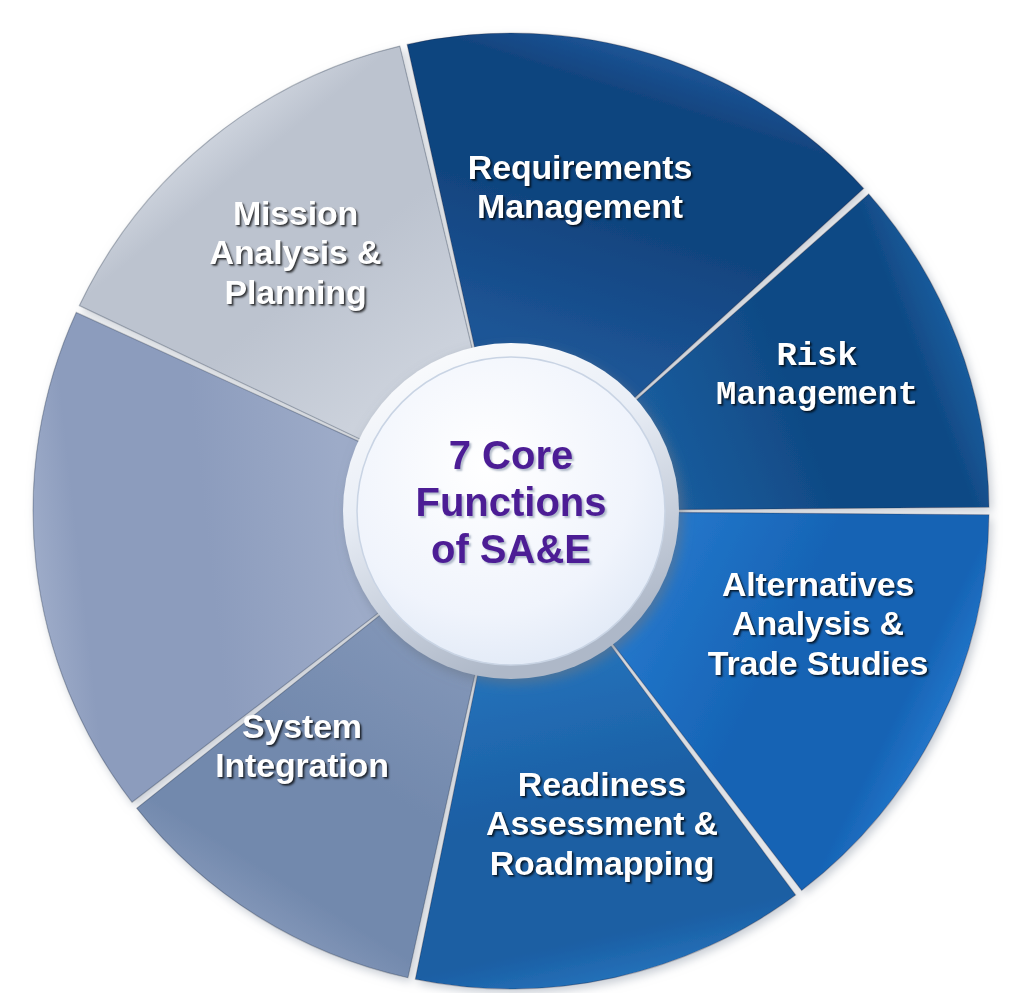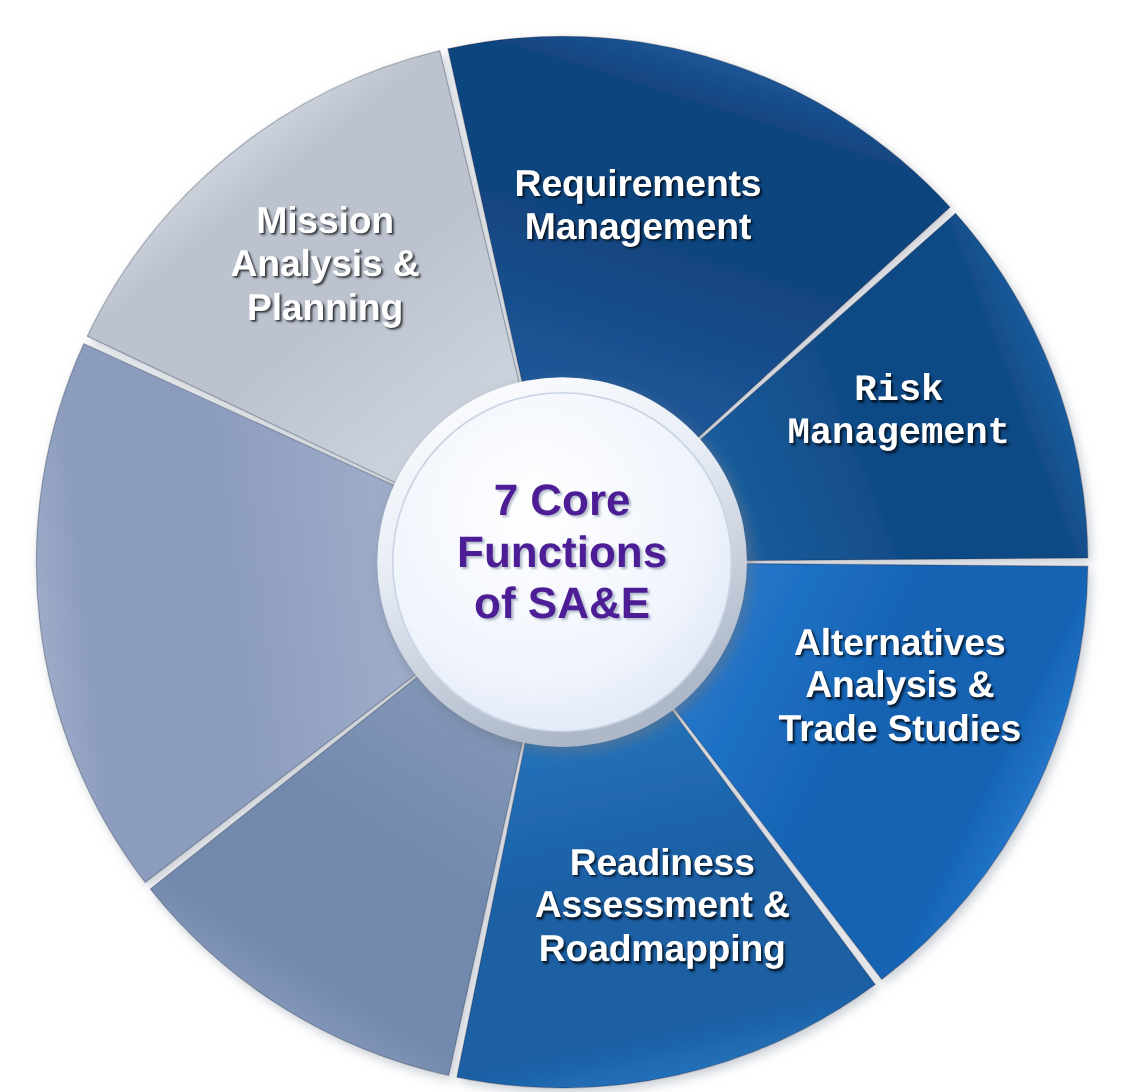--- a/index.html
+++ b/index.html
@@ -45,21 +45,21 @@
     text-shadow: 2px 2px 2px rgba(90,110,140,0.45);
     white-space: pre-line;
   }
   
   #label-requirements { left: 415px; top: 148px;  width: 330px; }
   #label-risk         { left: 672px; top: 337px;  width: 290px; font-family: Liberation Mono, monospace; }
   #label-alternatives { left: 668px; top: 565px;  width: 300px; }
   #label-readiness    { left: 452px; top: 765px;  width: 300px; }
   #label-integration  { left: 172px; top: 707px;  width: 260px; }
   #label-verification { left: 50px;  top: 463px;  width: 265px; }
-  #label-mission      { left: 168px; top: 182px;  width: 255px; }
+  #label-mission      { left: 168px; top: 194px;  width: 255px; }
   #hub-text           { left: 371px; top: 432px;  width: 280px; }
 </style>
 </head>
 <body>
 
 <div id="wheel-container">
 
   <svg id="wheel" width="1024" height="993" viewBox="0 0 1024 993">
     <defs>
       <radialGradient id="hubGrad" cx="42%" cy="35%" r="78%">
@@ -145,20 +145,22 @@
 Management</div>
 
   <div class="seg-label" id="label-alternatives">Alternatives
 Analysis &amp;
 Trade Studies</div>
 
   <div class="seg-label" id="label-readiness">Readiness
 Assessment &amp;
 Roadmapping</div>
 
+  <div class="seg-label" id="label-integration">System
+Integration</div>
 
 
   <div class="seg-label" id="label-mission">Mission
 Analysis &amp;
 Planning</div>
 
   <div class="hub-label" id="hub-text">7 Core
 Functions
 of SA&amp;E</div>
 

